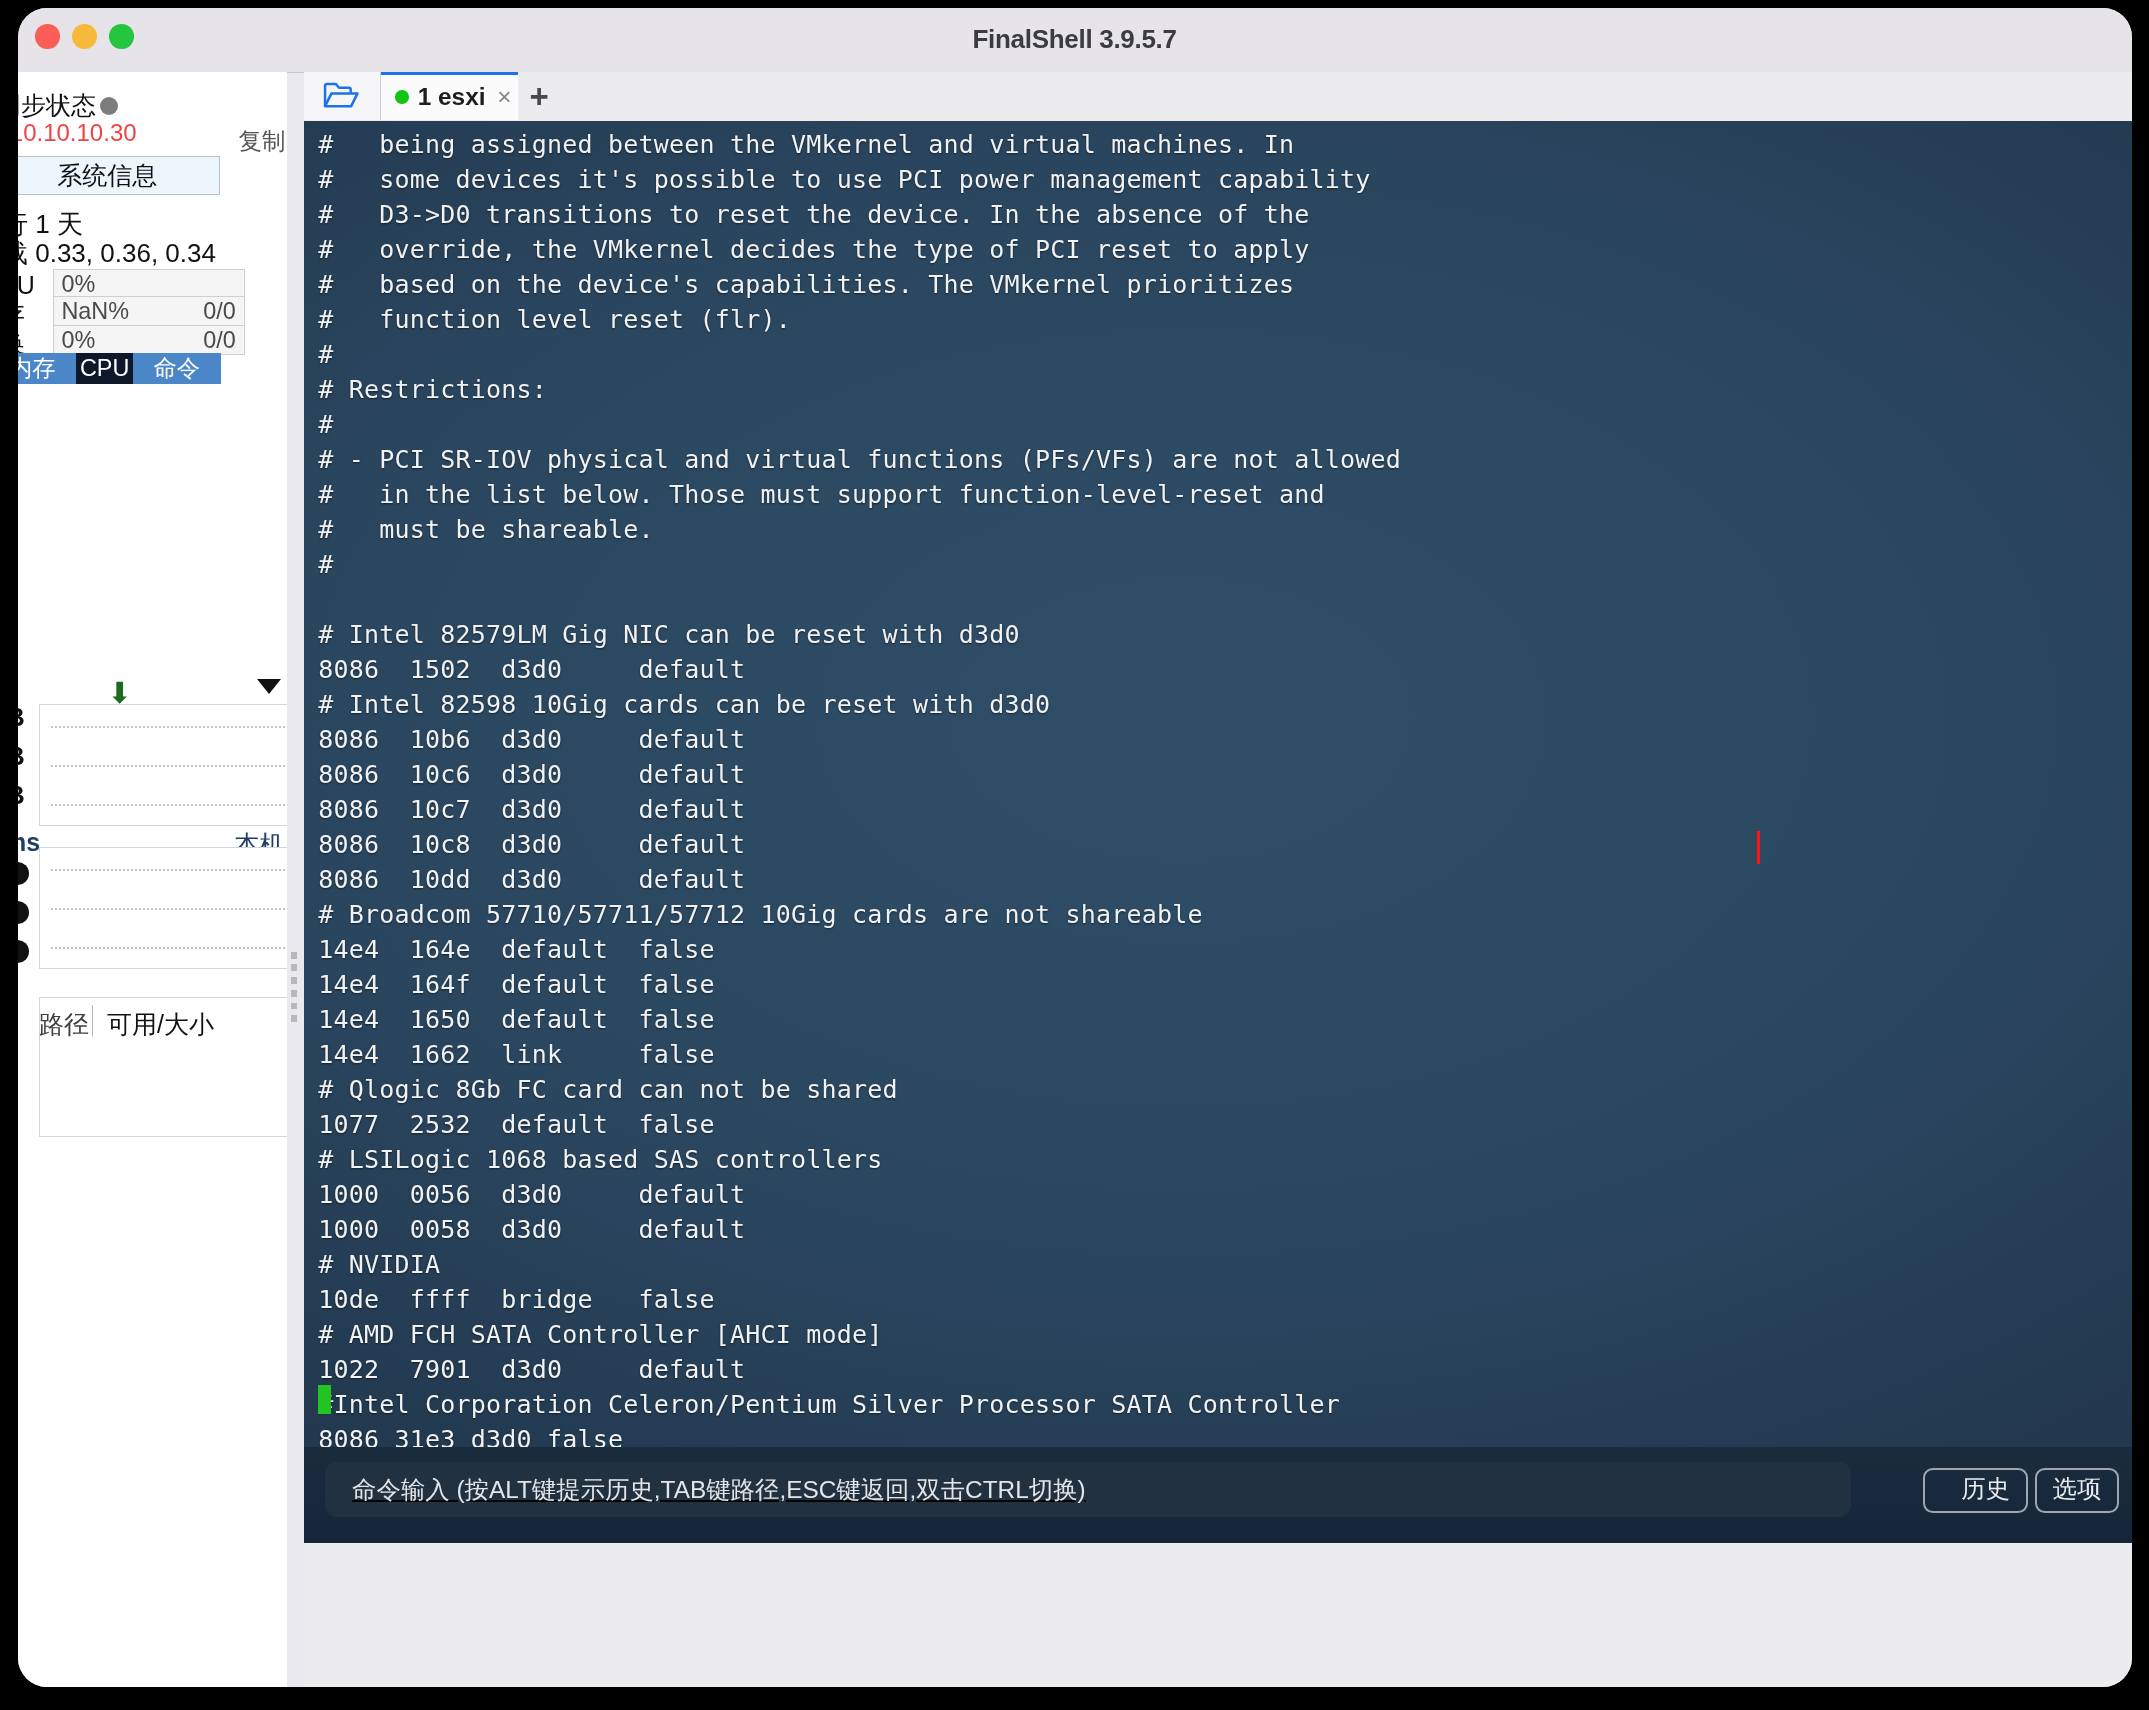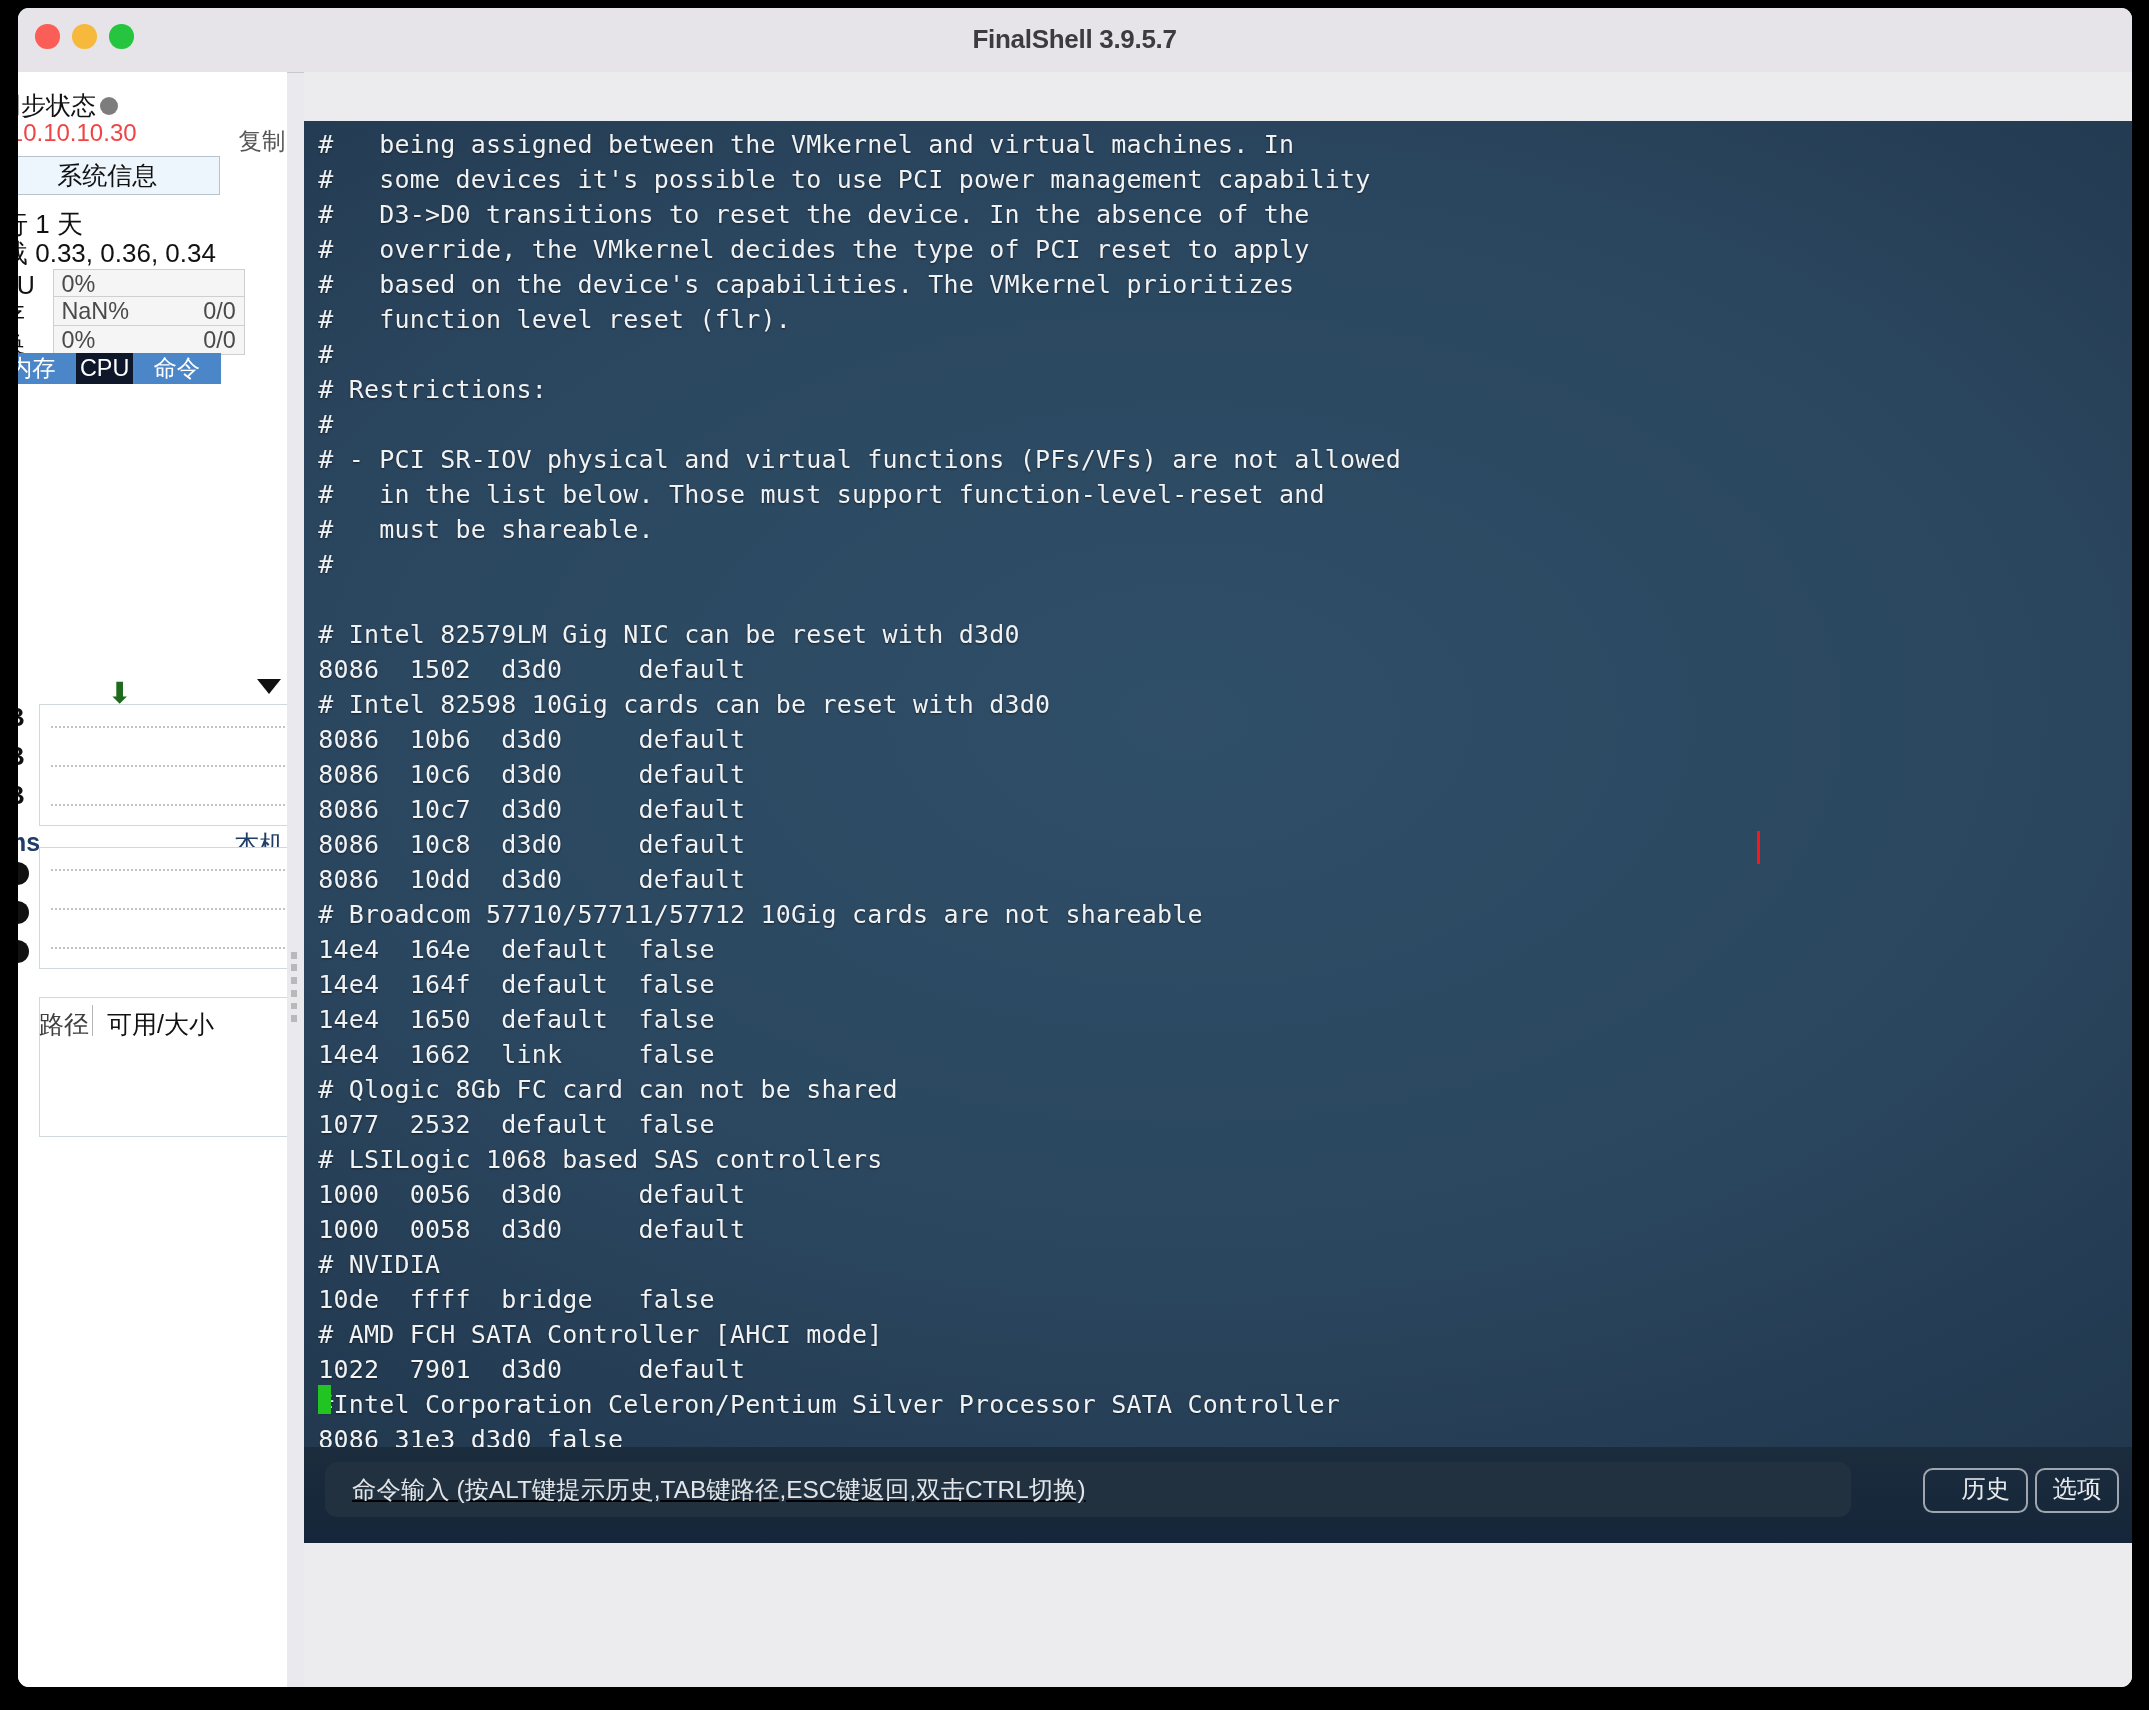--- a/index.html
+++ b/index.html
@@ -8,21 +8,21 @@
     background: #000000;
     overflow: hidden;
     font-family: "Liberation Sans", sans-serif;
   }
 
   
   #window {
     position: absolute;
     left: 17.6px; top: 7.8px;
     width: 2114px; height: 1679px;
-    border-radius: 11px;
+    border-radius: 29px;
     overflow: hidden;
     background: #e9e9ee;
     box-shadow: 0 0 0 1px rgba(0,0,0,0.25);
   }
 
   
   #titlebar {
     position: absolute;
     left: 0; top: 0; width: 100%; height: 64px;
     background: #e6e4e9;
@@ -360,20 +360,36 @@
     <i></i>
       <i></i>
       <i></i>
       <i></i>
       <i></i>
       <i></i>
   </div>
 
   <div id="right">
 
+    <div id="tabbar">
+      <div id="folder-btn">
+        <svg width="37" height="29" viewBox="0 0 38 30">
+          <path d="M2 26 V5 a2 2 0 0 1 2-2 h9 l3.5 4 h10 a2 2 0 0 1 2 2 v3" fill="none" stroke="#1d72e8" stroke-width="2.6" stroke-linejoin="round"></path>
+          <path d="M2 26 L8.5 13 h27 L29 26 Z" fill="none" stroke="#1d72e8" stroke-width="2.6" stroke-linejoin="round"></path>
+        </svg>
+      </div>
+
+      <div id="tab1">
+        <span id="tab1-dot"></span>
+        <span id="tab1-label">1 esxi</span>
+        <span id="tab1-close">×</span>
+      </div>
+
+      <div id="tab-add">+</div>
+    </div>
 
     <div id="terminal">
       <div id="termtext"><div class="tline">#   being assigned between the VMkernel and virtual machines. In</div><div class="tline">#   some devices it's possible to use PCI power management capability</div><div class="tline">#   D3-&gt;D0 transitions to reset the device. In the absence of the</div><div class="tline">#   override, the VMkernel decides the type of PCI reset to apply</div><div class="tline">#   based on the device's capabilities. The VMkernel prioritizes</div><div class="tline">#   function level reset (flr).</div><div class="tline">#</div><div class="tline"># Restrictions:</div><div class="tline">#</div><div class="tline"># - PCI SR-IOV physical and virtual functions (PFs/VFs) are not allowed</div><div class="tline">#   in the list below. Those must support function-level-reset and</div><div class="tline">#   must be shareable.</div><div class="tline">#</div><div class="tline"></div><div class="tline"># Intel 82579LM Gig NIC can be reset with d3d0</div><div class="tline">8086  1502  d3d0     default</div><div class="tline"># Intel 82598 10Gig cards can be reset with d3d0</div><div class="tline">8086  10b6  d3d0     default</div><div class="tline">8086  10c6  d3d0     default</div><div class="tline">8086  10c7  d3d0     default</div><div class="tline">8086  10c8  d3d0     default</div><div class="tline">8086  10dd  d3d0     default</div><div class="tline"># Broadcom 57710/57711/57712 10Gig cards are not shareable</div><div class="tline">14e4  164e  default  false</div><div class="tline">14e4  164f  default  false</div><div class="tline">14e4  1650  default  false</div><div class="tline">14e4  1662  link     false</div><div class="tline"># Qlogic 8Gb FC card can not be shared</div><div class="tline">1077  2532  default  false</div><div class="tline"># LSILogic 1068 based SAS controllers</div><div class="tline">1000  0056  d3d0     default</div><div class="tline">1000  0058  d3d0     default</div><div class="tline"># NVIDIA</div><div class="tline">10de  ffff  bridge   false</div><div class="tline"># AMD FCH SATA Controller [AHCI mode]</div><div class="tline">1022  7901  d3d0     default</div><div class="tline">#Intel Corporation Celeron/Pentium Silver Processor SATA Controller</div><div class="tline">8086 31e3 d3d0 false</div><div class="tline">- /etc/vmware/passthru.map 48/56 85%</div></div>
       <div id="block-cursor"></div>
       <div id="red-caret"></div>
       <div class="redline" id="redline1"></div>
       <div class="redline" id="redline2"></div>
 
       <div id="cmdbar">
         <div id="cmdinput">

